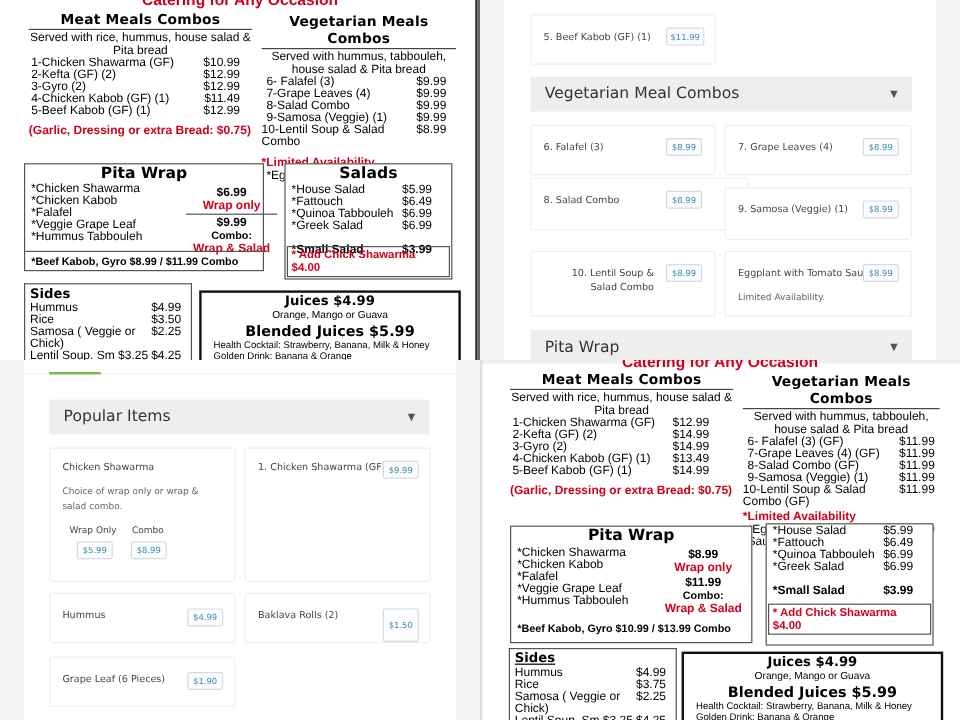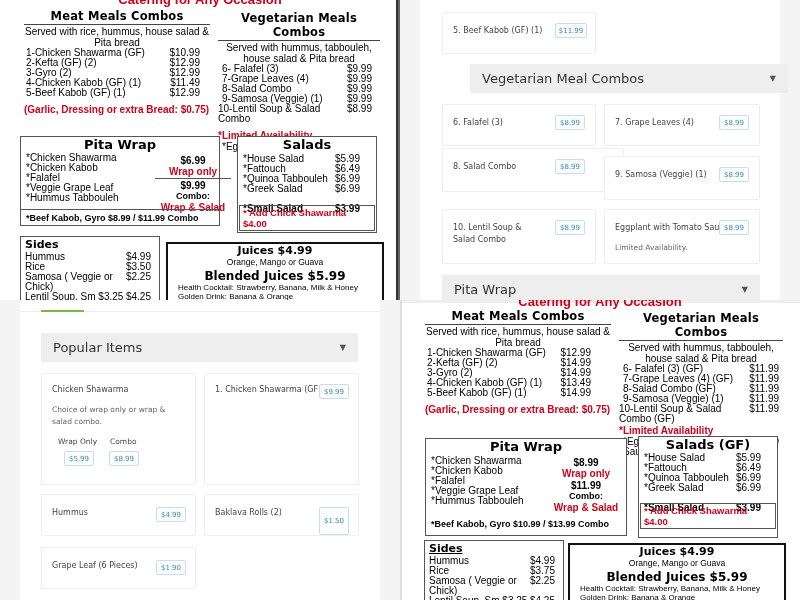--- a/index.html
+++ b/index.html
@@ -184,28 +184,28 @@
       <div style="font-family:'DejaVu Sans',sans-serif; font-weight:bold; font-size:12px; text-align:center; margin-top:2px;">Blended Juices $5.99</div>
       <div style="font-size:8px; padding-left:10px;">Health Cocktail: Strawberry, Banana, Milk &amp; Honey</div>
       <div style="font-size:8px; padding-left:10px;">Golden Drink: Banana &amp; Orange</div>
     </div>
 
     <div class="rbar" style="width:2px; right:2px;"></div>
   </div>
 </div>
 
 <div id="q-tr" class="quad">
-  <div class="page" style="left:20px; top:0; width:360px; height:300px;">
+  <div class="page" style="left:20px; top:0; width:360px; height:300px;text-align:right;">
 
     <div class="card" style="left:22px; top:12px; width:154px; height:42px;">
       <div class="name" style="top:12px;">5. Beef Kabob (GF) (1)</div>
       <div class="badge" style="left:112px; top:10px; width:32px; height:15px;">$11.99</div>
     </div>
 
-    <div class="section-bar" style="left:22px; top:64px; width:318px; height:29px;margin-left:28px;">
+    <div class="section-bar" style="left:22px; top:64px; width:318px; height:29px;">
       <span class="t">Vegetarian Meal Combos</span>
       <span class="arrow">▼</span>
     </div>
 
     <div class="card" style="left:22px; top:104px; width:154px; height:42px;">
       <div class="name">6. Falafel (3)</div>
       <div class="badge" style="left:112px; top:10px; width:30px; height:15px;">$8.99</div>
     </div>
     <div class="card" style="left:184px; top:104px; width:156px; height:42px;">
       <div class="name">7. Grape Leaves (4)</div>
@@ -359,21 +359,20 @@
         <div class="price-c">$8.99</div>
         <div class="red-c">Wrap only</div>
         <div class="price-c">$11.99</div>
         <div class="price-c" style="font-size:9px;">Combo:</div>
         <div class="red-c">Wrap &amp; Salad</div>
       </div>
       <div style="position:absolute; left:5px; top:80px; font-size:9px; font-weight:bold;">*Beef Kabob, Gyro   $10.99  /  $13.99  Combo</div>
     </div>
 
     <div class="box" style="left:238px; top:136px; width:140px; height:102px;">
-      <div class="box-title">Salads (GF)</div>
       <div style="padding:1px 16px 0 5px;">
         <div class="row">
             <span>*House Salad</span>
             <span>$5.99</span>
           </div>
         <div class="row">
             <span>*Fattouch</span>
             <span>$6.49</span>
           </div>
         <div class="row">

